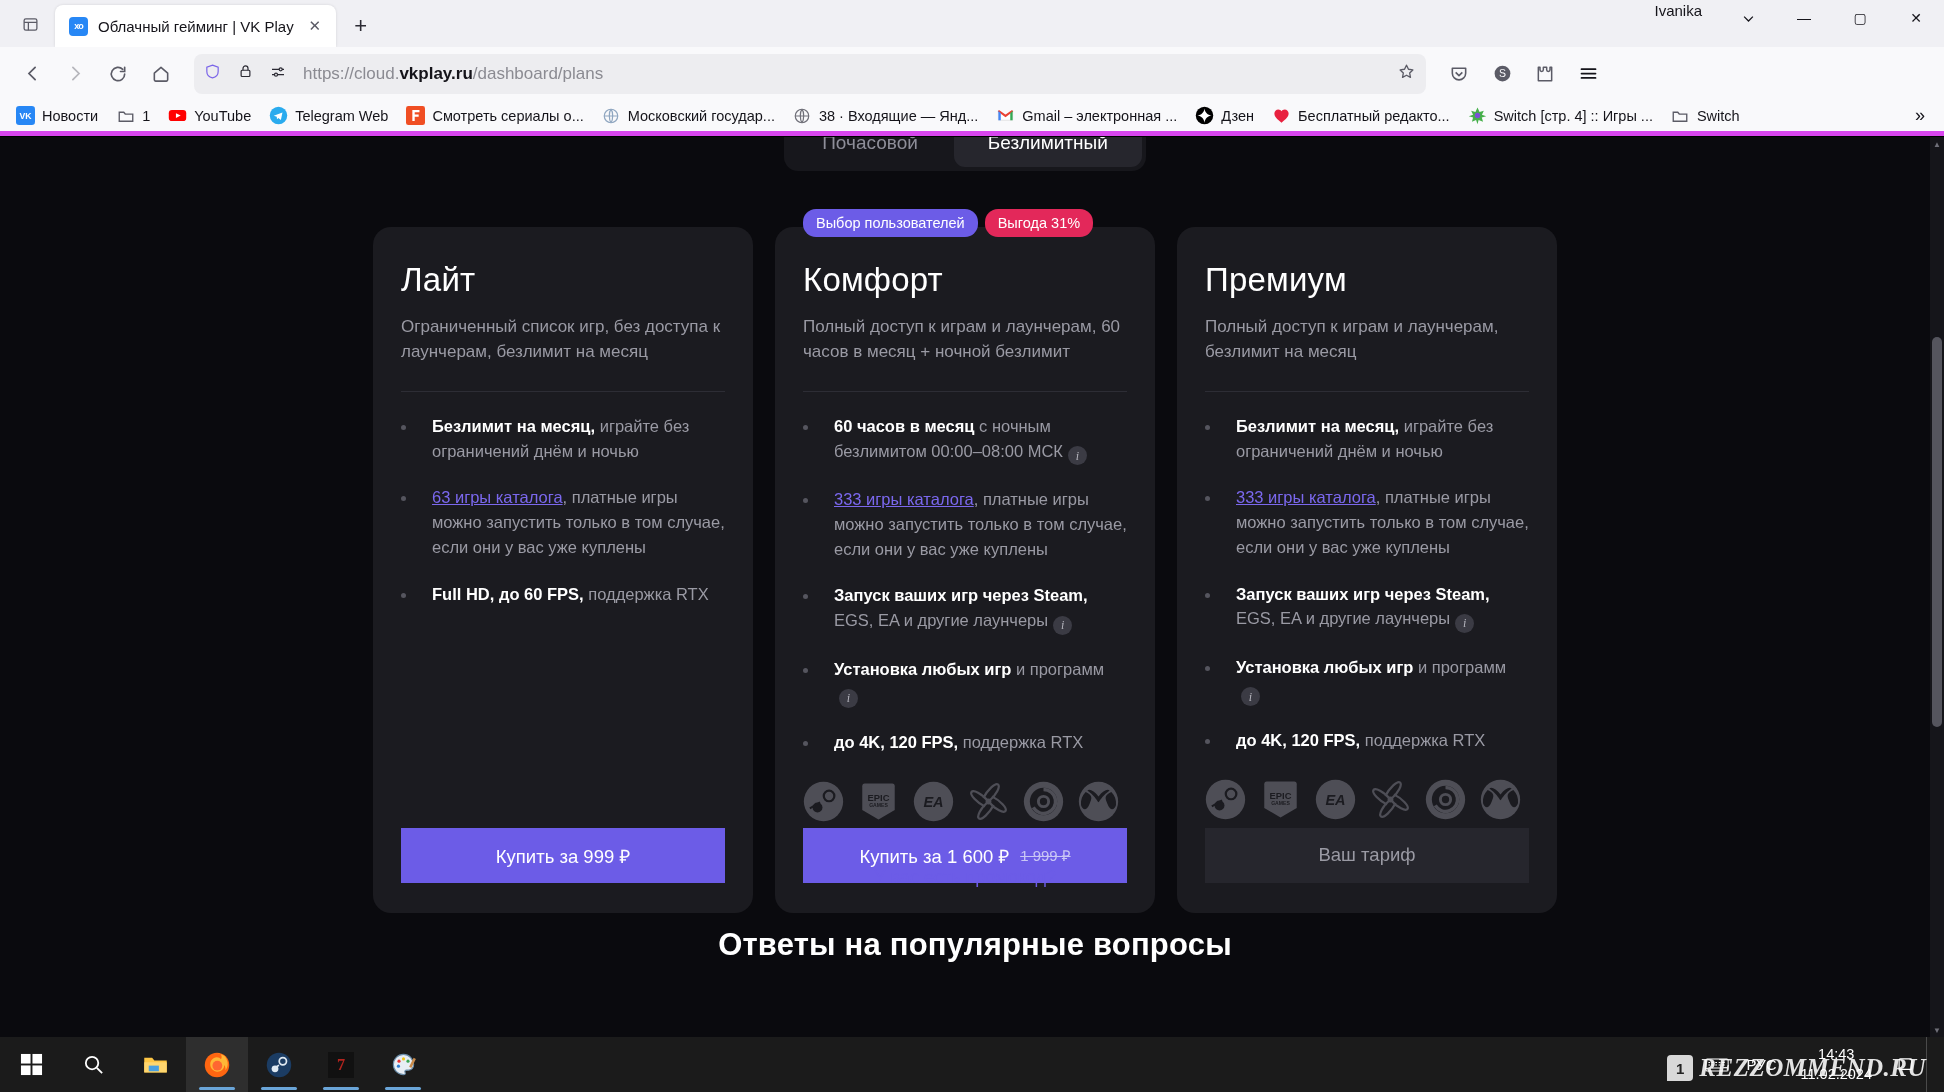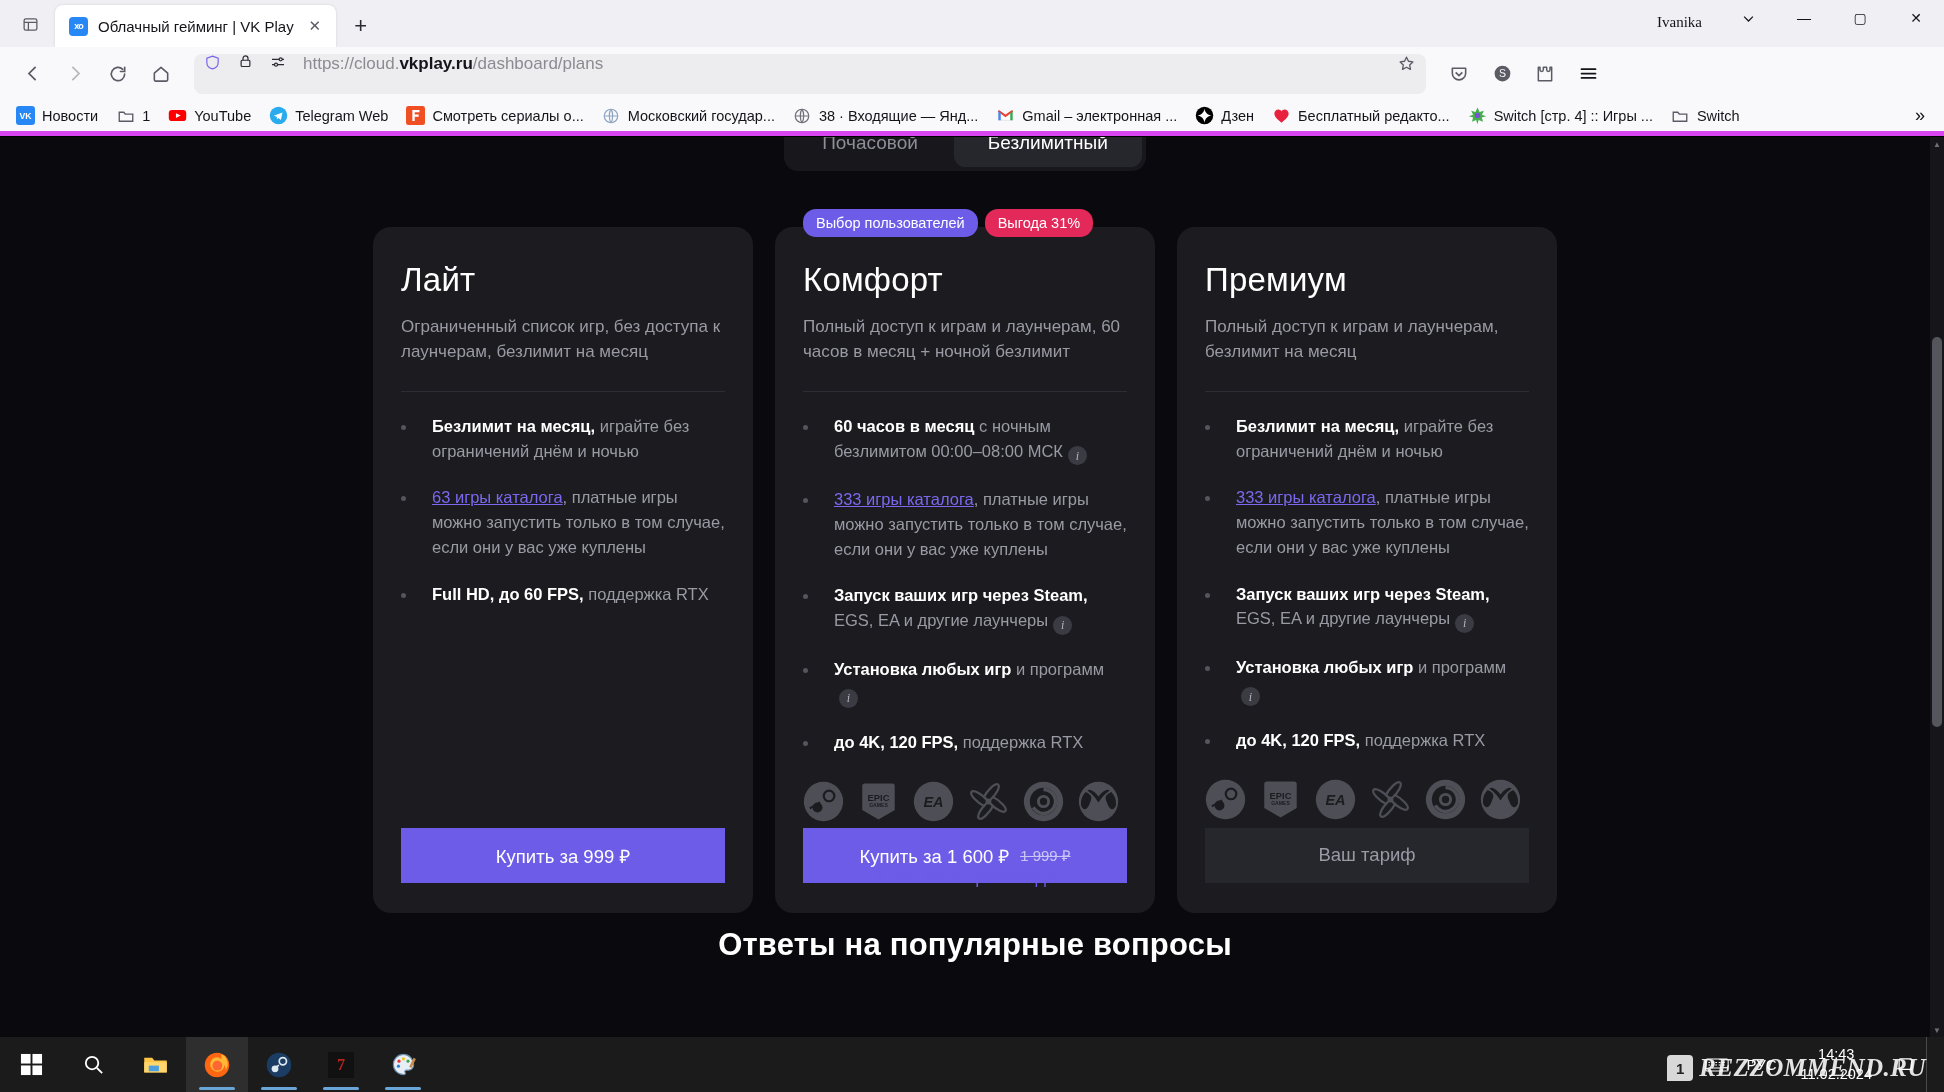--- a/index.html
+++ b/index.html
@@ -34,34 +34,34 @@
   }
   .tab-title {
     font-size: 15px; color: #15141a; white-space: nowrap;
     overflow: hidden; text-overflow: ellipsis; flex: 1 1 auto;
   }
   .tab-close { width: 22px; height: 22px; display:flex; align-items:center; justify-content:center;
     color:#5b5b66; font-size: 15px; flex: 0 0 auto; border-radius: 4px; }
   .newtab { width: 34px; height: 34px; margin-left: 8px; margin-bottom: 4px;
     display:flex; align-items:center; justify-content:center; color:#2b2a33; font-size: 22px; font-weight: 300;}
   .win-right { margin-left: auto; display: flex; align-items: center; height: 47px; }
-  .win-user { font-size: 15px; color: #15141a; margin-right: 18px; align-self: flex-start; margin-top: 14px; font-family: Liberation Serif, serif;}
+  .win-user { font-size: 15px; color: #15141a; margin-right: 18px; align-self: flex-start; margin-top: 2px;}
   .win-btn { width: 56px; height: 36px; display:flex; align-items:center; justify-content:center;
     color:#15141a; font-size: 14px; align-self: flex-start;}
 
   .ff-navbar {
     position: absolute; left: 0; top: 47px; width: 1944px; height: 53px;
     background: #f9f9fb; display: flex; align-items: center; padding: 0 12px; gap: 3px;
   }
   .nav-icon { width: 40px; height: 40px; display:flex; align-items:center; justify-content:center;
     color:#5b5b66; flex: 0 0 auto; }
   .nav-icon.dim { opacity: .42; }
   .urlbar {
     flex: 1 1 auto; height: 40px; margin: 0 10px; background: #ededf0;
-    border-radius: 8px; display: flex; padding: 0 10px; gap: 17px;
+    border-radius: 8px; display: flex; align-items: center; padding: 0 10px; gap: 17px;
     max-width: 1232px;
   }
   .url-text { font-size: 17px; color: #8b8b92; white-space: nowrap;
     overflow: hidden; text-overflow: ellipsis; flex: 1 1 auto; }
   .url-text b { color: #15141a; font-weight: 600; }
   .url-star { margin-left: auto; }
 
   .ff-bookmarks {
     position: absolute; left: 0; top: 100px; width: 1944px; height: 36px;
     background: #f9f9fb; display: flex; align-items: center; padding: 0 8px; gap: 2px;

